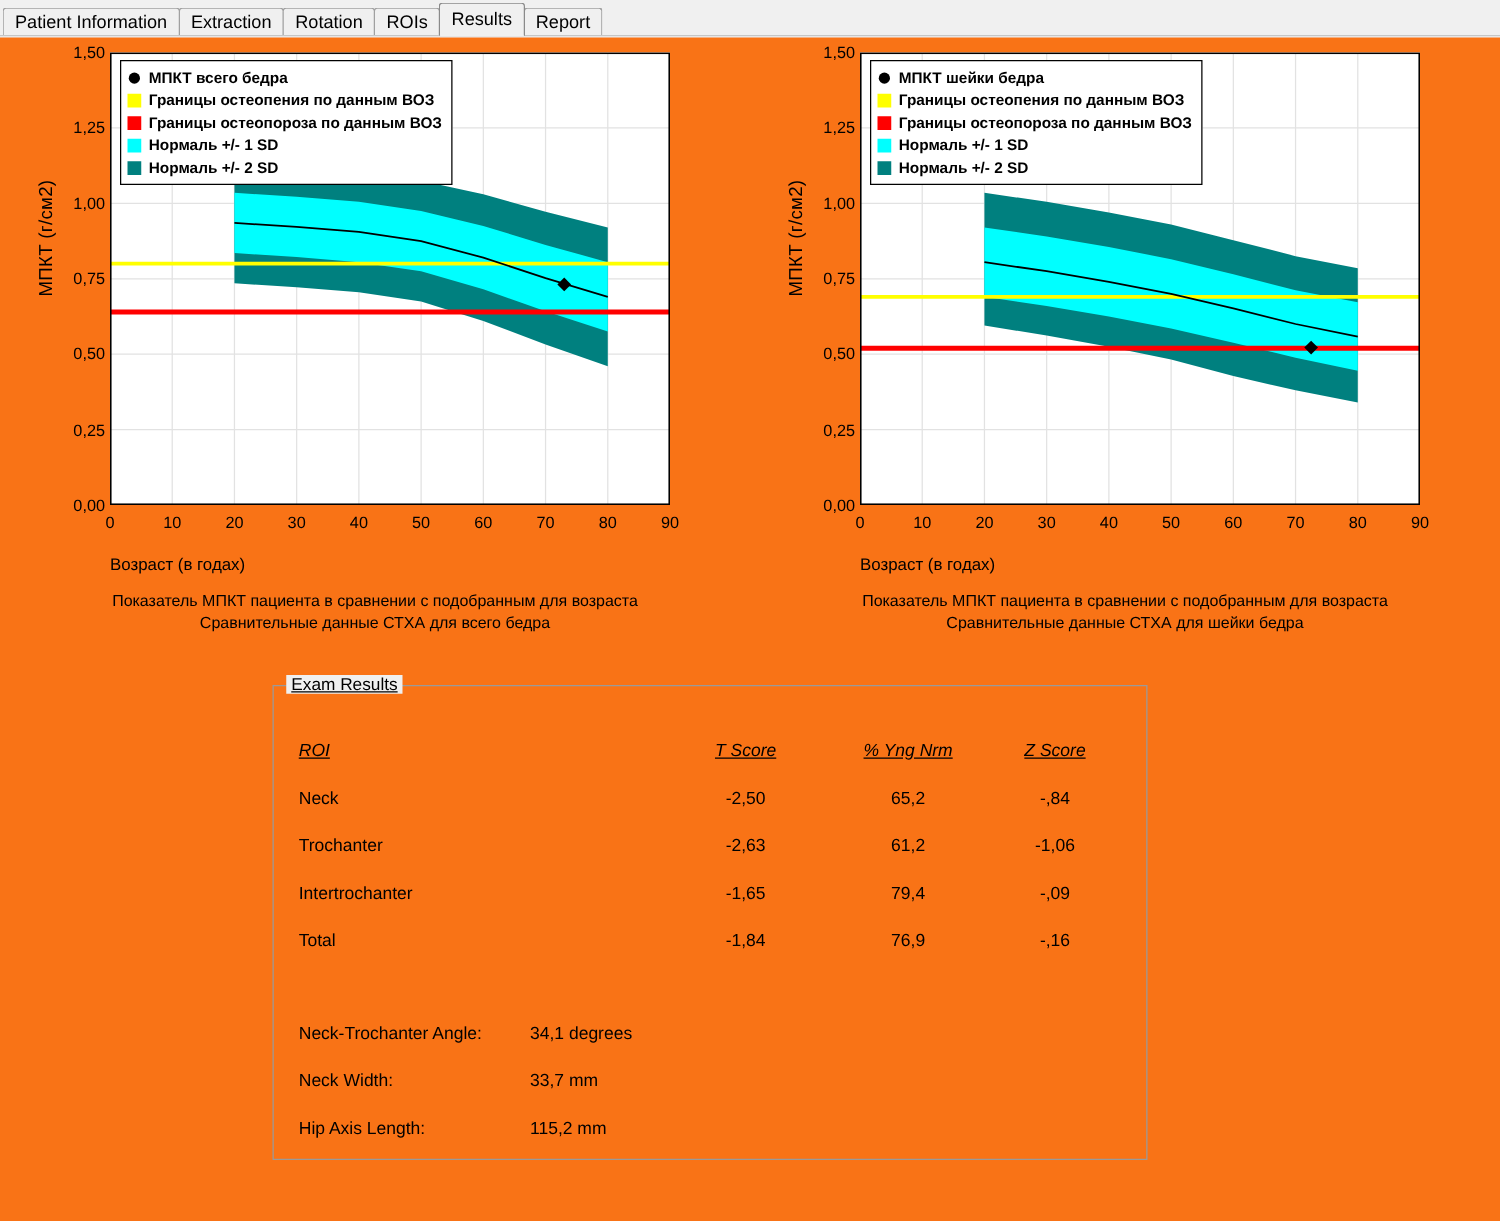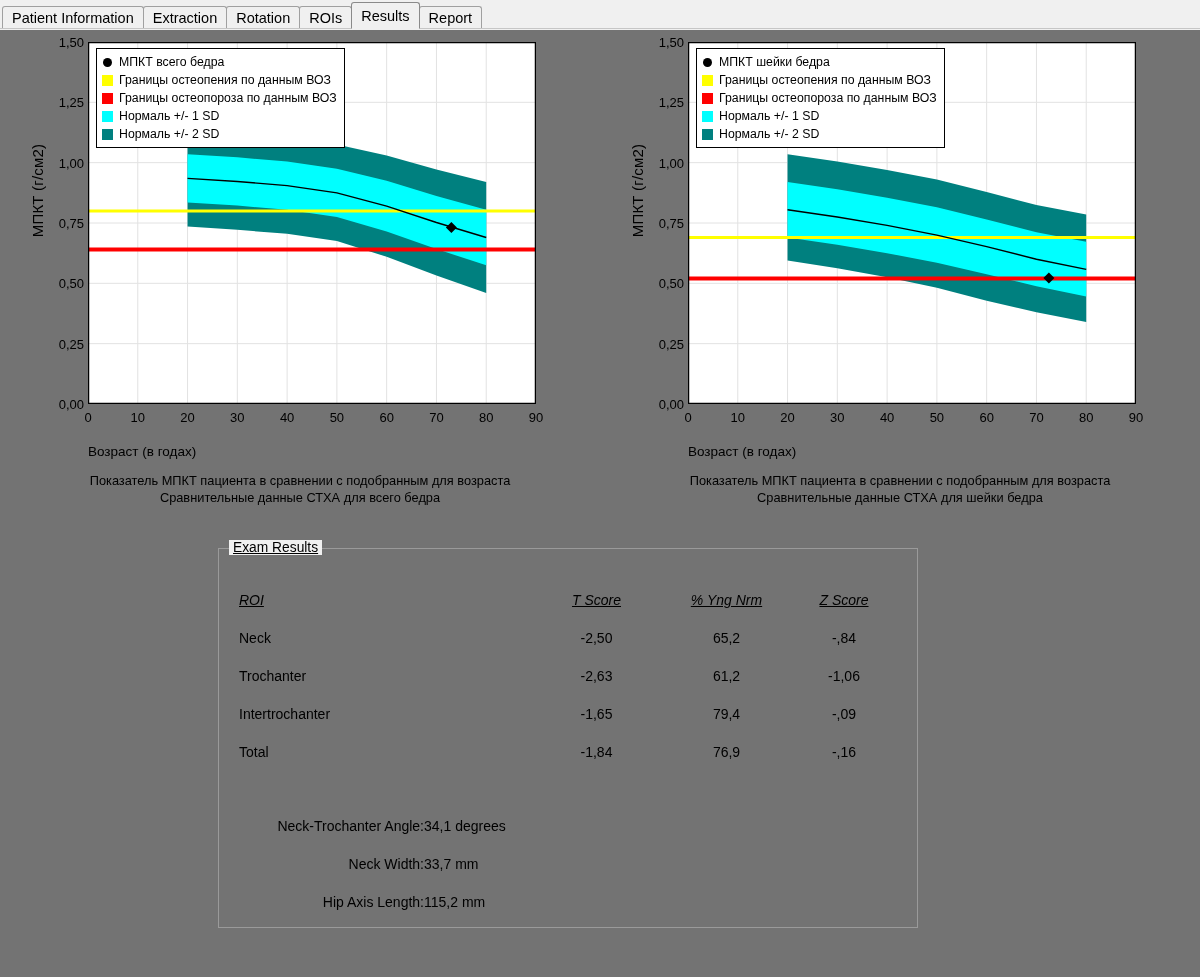--- a/index.html
+++ b/index.html
@@ -3,21 +3,21 @@
 <meta charset="utf-8">
 <style>
   * { box-sizing: border-box; }
   html, body {
     margin: 0; padding: 0;
     width: 1200px; height: 977px;
     background: #f0f0f0;
     font-family: "Liberation Sans", sans-serif;
     overflow: hidden;
   }
-  .app { position: relative; width: 1200px; height: 977px; background: #737373; }
+  .app { position: relative; width: 1200px; height: 977px; background: #f97316; }
 
   
   .tabbar {
     position: absolute; left: 0; top: 0; width: 1200px; height: 30px;
     background: #f0f0f0;
   }
   .tabstrip { display: flex; align-items: flex-end; height: 29px; padding-left: 2px; }
   .tab {
     position: relative;
     height: 23px;
@@ -89,21 +89,21 @@
   .xticks { position: absolute; left: 88px; top: 378px; width: 448px; height: 20px; }
 
   
   .legend {
     position: absolute; left: 8px; top: 6px;
     background: #ffffff;
     border: 1px solid #000;
     padding: 4px 7px 4px 5px;
     z-index: 10;
   }
-  .legend-row { display: flex; align-items: center; height: 18px; }
+  .legend-row { display: flex; align-items: center; height: 18px; font-weight: bold; }
   .legend-swatch {
     width: 11px; height: 11px; margin-right: 6px; flex: none;
   }
   .legend-swatch.dot { border-radius: 50%; width: 9px; height: 9px; margin-left: 1px; margin-right: 7px; }
   .legend-text { font-size: 12.3px; color: #000; white-space: nowrap; }
 
   
   .groupbox {
     position: absolute; left: 218px; top: 548px; width: 700px; height: 380px;
     border: 1px solid #9a9a9a;
@@ -125,21 +125,21 @@
   }
   table.results th { text-decoration: underline; font-style: italic; }
   table.results th.num, table.results td.num { text-align: center; }
   table.results col.c1 { width: 290px; }
   table.results col.c2 { width: 135px; }
   table.results col.c3 { width: 125px; }
   table.results col.c4 { width: 110px; }
 
   .measures { position: absolute; left: 20px; top: 258px; width: 660px; }
   .measure-row { display: flex; height: 38px; align-items: center; font-size: 14px; color: #000; }
-  .measure-label { width: 185px; text-align: right; }
+  .measure-label { width: 185px; }
   .measure-value { width: 200px; }
 </style>
 </head>
 <body>
 
 <div class="app">
 
   <div class="tabbar">
     <div class="tabstrip" id="tabstrip">
         <div class="tab"><span>Patient Information</span></div>

